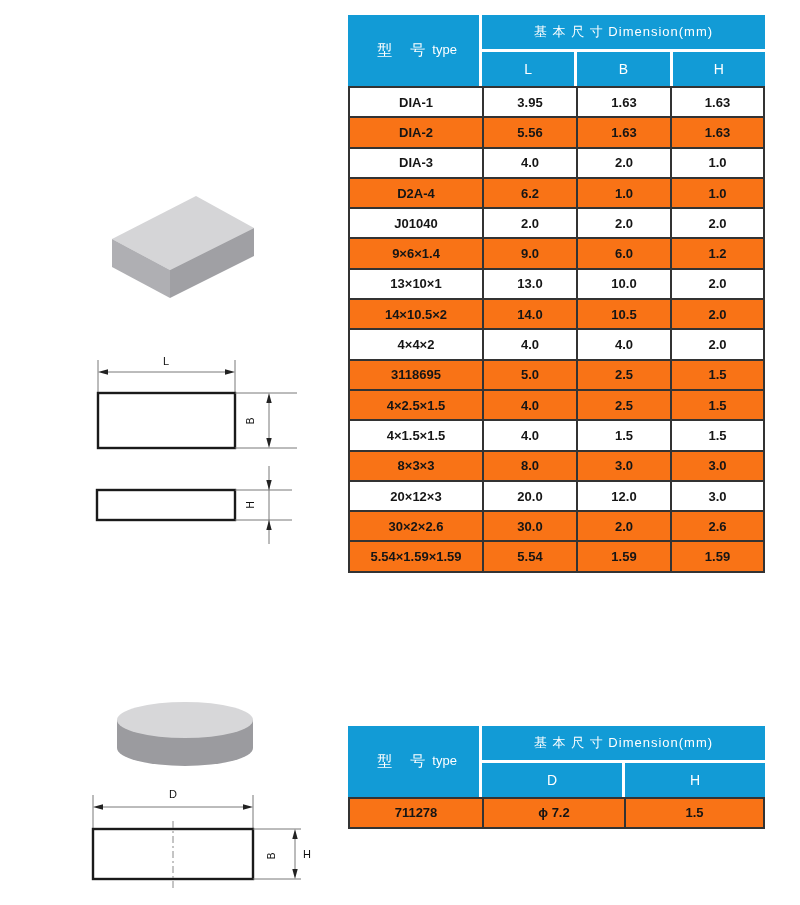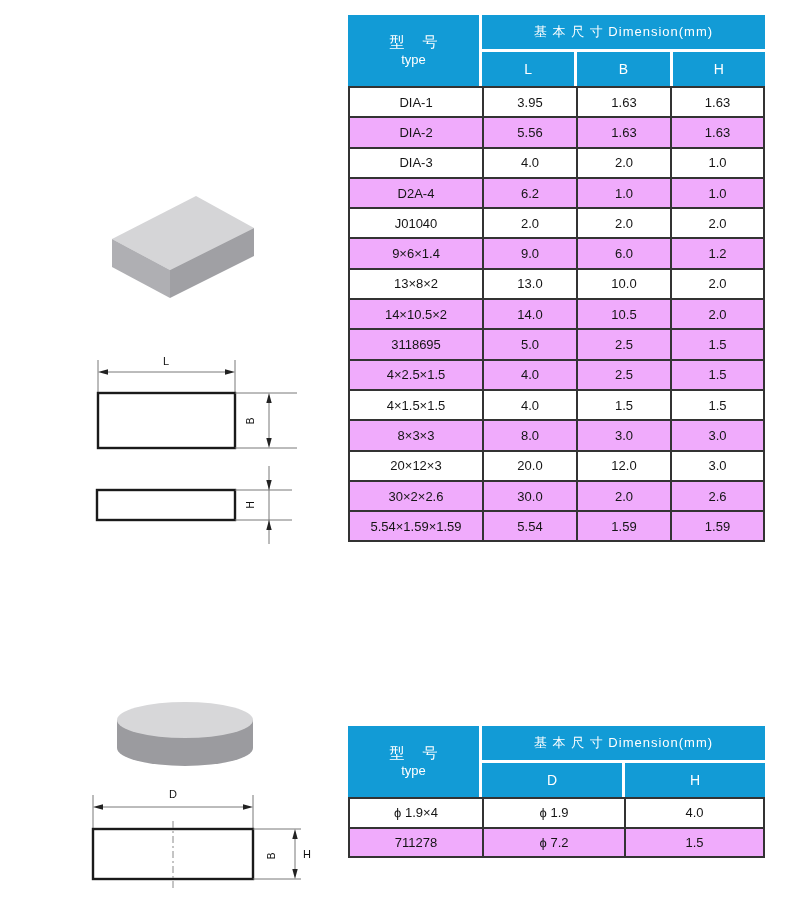--- a/index.html
+++ b/index.html
@@ -4,33 +4,33 @@
 <style>
   html,body{margin:0;padding:0;background:#fff;}
   .page{position:relative;width:800px;height:905px;background:#ffffff;
         font-family:"Liberation Sans", sans-serif;overflow:hidden;}
   .fig{position:absolute;}
 
   
   .tbl{position:absolute;width:417px;}
   .thead{display:flex;gap:3px;height:71px;}
   .type-cell{flex:0 0 131px;background:#129BD6;color:#fff;display:flex;
-             flex-direction:column;align-items:center;justify-content:center;line-height:1.25;}
+             flex-direction:row;align-items:center;justify-content:center;line-height:1.25;}
   .type-cn{font-size:15px;letter-spacing:7px;text-indent:7px;}
   .type-en{font-size:13px;}
   .dim-area{flex:1;display:flex;flex-direction:column;gap:3px;}
   .dim-title{flex:0 0 34px;background:#129BD6;color:#fff;display:flex;
              align-items:center;justify-content:center;font-size:13px;letter-spacing:1px;}
   .dim-cols{flex:1;display:flex;gap:3px;}
   .dim-col{flex:1;background:#129BD6;color:#fff;display:flex;
            align-items:center;justify-content:center;font-size:14px;}
-  .body-table{border-collapse:collapse;width:417px;table-layout:fixed;}
+  .body-table{border-collapse:collapse;width:417px;table-layout:fixed;font-weight:bold;}
   .body-table td{border:2px solid #333;text-align:center;font-size:13px;color:#151515;
                  height:28.3px;padding:0;background:#fff;overflow:hidden;}
-  .body-table tr.alt td{background:#f0abfc;}
+  .body-table tr.alt td{background:#f97316;}
   .tbl2 .body-table td{height:27.6px;}
 
   
   .dline{stroke:#787878;stroke-width:1;fill:none;}
   .cline{stroke:#8a8a8a;stroke-width:1;fill:none;stroke-dasharray:7 3 2 3;}
   .outline{stroke:#1a1a1a;stroke-width:2.4;fill:#ffffff;}
   .arr{fill:#222;stroke:none;}
   .dimtext{font-family:"Liberation Sans",sans-serif;font-size:11px;fill:#111;}
   .dimtext-sm{font-family:"Liberation Sans",sans-serif;font-size:10px;fill:#111;}
 </style>
@@ -147,29 +147,35 @@
             <td>2.0</td>
             <td>2.0</td>
           </tr>
           <tr class="alt">
             <td>9×6×1.4</td>
             <td>9.0</td>
             <td>6.0</td>
             <td>1.2</td>
           </tr>
           <tr>
-            <td>13×8×2</td>
+            <td>13×10×1</td>
             <td>13.0</td>
             <td>10.0</td>
             <td>2.0</td>
           </tr>
           <tr class="alt">
             <td>14×10.5×2</td>
             <td>14.0</td>
             <td>10.5</td>
+            <td>2.0</td>
+          </tr>
+          <tr>
+            <td>4×4×2</td>
+            <td>4.0</td>
+            <td>4.0</td>
             <td>2.0</td>
           </tr>
           <tr class="alt">
             <td>3118695</td>
             <td>5.0</td>
             <td>2.5</td>
             <td>1.5</td>
           </tr>
           <tr class="alt">
             <td>4×2.5×1.5</td>
@@ -225,25 +231,20 @@
         </div>
       </div>
     </div>
     <table class="body-table">
       <colgroup>
           <col style="width:134px">
           <col style="width:142px">
           <col>
         </colgroup>
       <tbody>
-          <tr>
-            <td>ϕ 1.9×4</td>
-            <td>ϕ 1.9</td>
-            <td>4.0</td>
-          </tr>
           <tr class="alt">
             <td>711278</td>
             <td>ϕ 7.2</td>
             <td>1.5</td>
           </tr>
         </tbody>
     </table>
   </div>
 
 </div>

